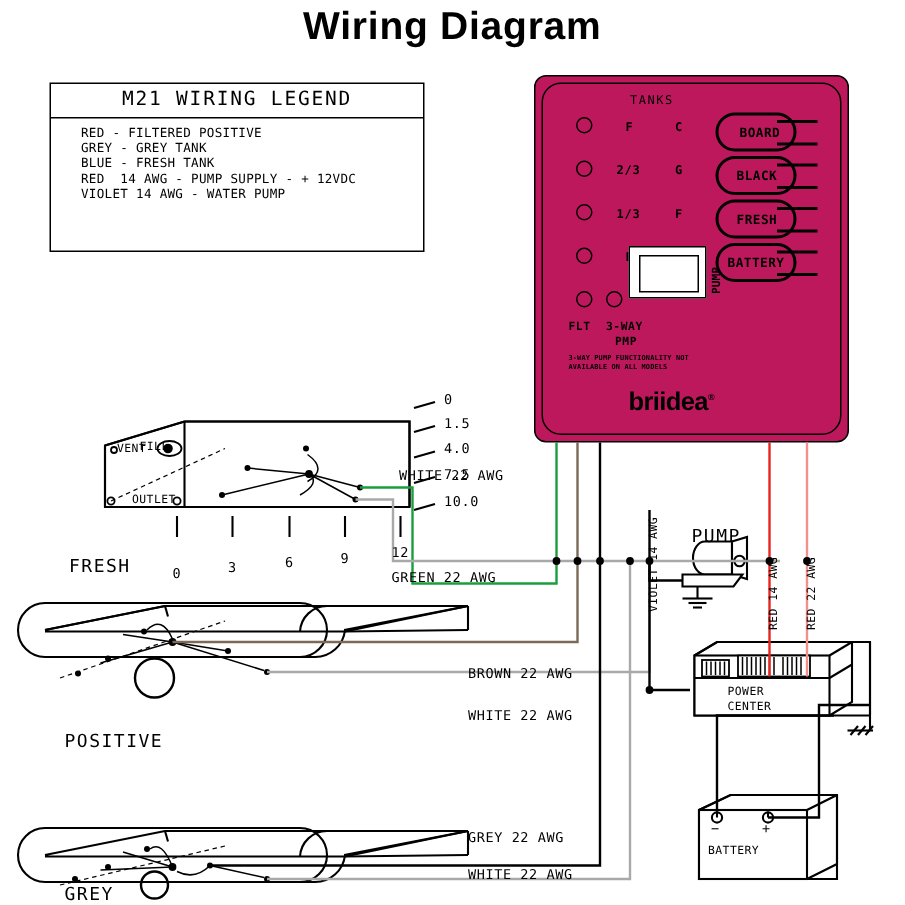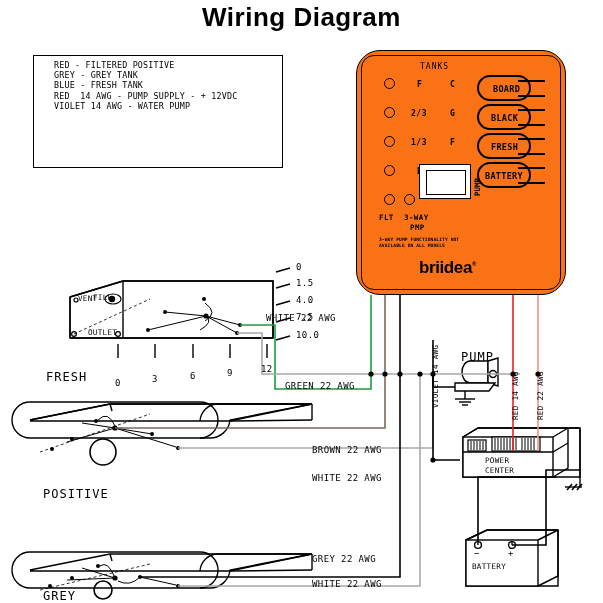--- a/index.html
+++ b/index.html
@@ -10,21 +10,21 @@
   .title{font-family:"Liberation Sans",sans-serif;font-weight:bold;font-size:26px;
          letter-spacing:.5px;text-align:center;width:100%;top:2px;}
   
   .box{border:1.6px solid #000;background:#fff;box-sizing:border-box;}
   .box-hd{border-bottom:1.6px solid #000;text-align:center;font-size:13px;
           letter-spacing:1.2px;padding:3px 0 4px;}
   .box-bd{padding:4px 6px 4px 8px;}
   .box-bd div{font-size:8.4px;line-height:10.2px;letter-spacing:.2px;white-space:pre;margin-left:12px;}
   .rp .box-bd div{font-size:8.4px;line-height:13px;}
   
-  .panel{border:1.6px solid #000;border-radius:24px;background:#f97316;box-sizing:border-box;}
+  .panel{border:1.6px solid #000;border-radius:8px;background:#be185d;box-sizing:border-box;}
   .panel-in{position:absolute;left:4px;top:4px;right:4px;bottom:4px;
             border:1.2px solid #000;border-radius:13px;}
   .tanks-hd{font-size:8px;letter-spacing:1px;}
   .led{border:1.4px solid #000;border-radius:50%;width:11px;height:11px;box-sizing:border-box;}
   .rowtxt{font-size:8px;font-weight:bold;letter-spacing:.5px;}
   .btn-lbl{font-size:8.5px;font-weight:bold;letter-spacing:.3px;}
   .smallprint{font-size:4.6px;line-height:5.4px;letter-spacing:.1px;font-weight:bold;}
   .fltlbl{font-size:7.5px;font-weight:bold;letter-spacing:.4px;}
   .pumpv{font-size:7.5px;font-weight:bold;letter-spacing:1px;line-height:7.2px;}
   .brand{font-family:"Liberation Sans",sans-serif;font-weight:bold;font-size:17px;
@@ -38,20 +38,21 @@
   svg{position:absolute;left:0;top:0;overflow:visible;}
 </style>
 </head>
 <body>
 
 <div id="root">
 
   <div class="abs title">Wiring Diagram</div>
 
   <div class="abs box" style="left:33px;top:55px;width:250px;height:113px;">
+    <div class="box-hd">M21 WIRING LEGEND</div>
     <div class="box-bd">
       <div>RED - FILTERED POSITIVE</div>
       <div>GREY - GREY TANK</div>
       <div>BLUE - FRESH TANK</div>
       <div>RED  14 AWG - PUMP SUPPLY - + 12VDC</div>
       <div>VIOLET 14 AWG - WATER PUMP</div>
     </div>
   </div>
 
 
@@ -353,21 +354,21 @@
   <div class="abs dtxt" style="left:261px;top:364px;">12</div>
 
   <div class="abs dtxt-s" style="left:78px;top:294px;">VENT</div>
   <div class="abs dtxt-s" style="left:93px;top:293px;">FILL</div>
   <div class="abs dtxt-s" style="left:88px;top:328px;">OUTLET</div>
   <div class="abs dtxt-b" style="left:46px;top:370px;">FRESH</div>
   <div class="abs dtxt-b" style="left:43px;top:487px;">POSITIVE</div>
   <div class="abs dtxt-b" style="left:43px;top:589px;">GREY</div>
 
   <div class="abs dtxt" style="left:266px;top:313px;">WHITE 22 AWG</div>
-  <div class="abs dtxt" style="left:285px;top:381px;text-align:center;">GREEN 22 AWG</div>
+  <div class="abs dtxt" style="left:261px;top:381px;text-align:center;">GREEN 22 AWG</div>
   <div class="abs dtxt" style="left:312px;top:445px;">BROWN 22 AWG</div>
   <div class="abs dtxt" style="left:312px;top:473px;">WHITE 22 AWG</div>
   <div class="abs dtxt" style="left:312px;top:554px;">GREY 22 AWG</div>
   <div class="abs dtxt" style="left:312px;top:579px;">WHITE 22 AWG</div>
 
   <div class="abs dtxt-s vert" style="left:431px;top:408px;">VIOLET 14 AWG</div>
   <div class="abs dtxt-s vert" style="left:511px;top:420px;">RED 14 AWG</div>
   <div class="abs dtxt-s vert" style="left:536px;top:420px;">RED 22 AWG</div>
 
   <div class="abs dtxt-b" style="left:461px;top:350px;">PUMP</div>

